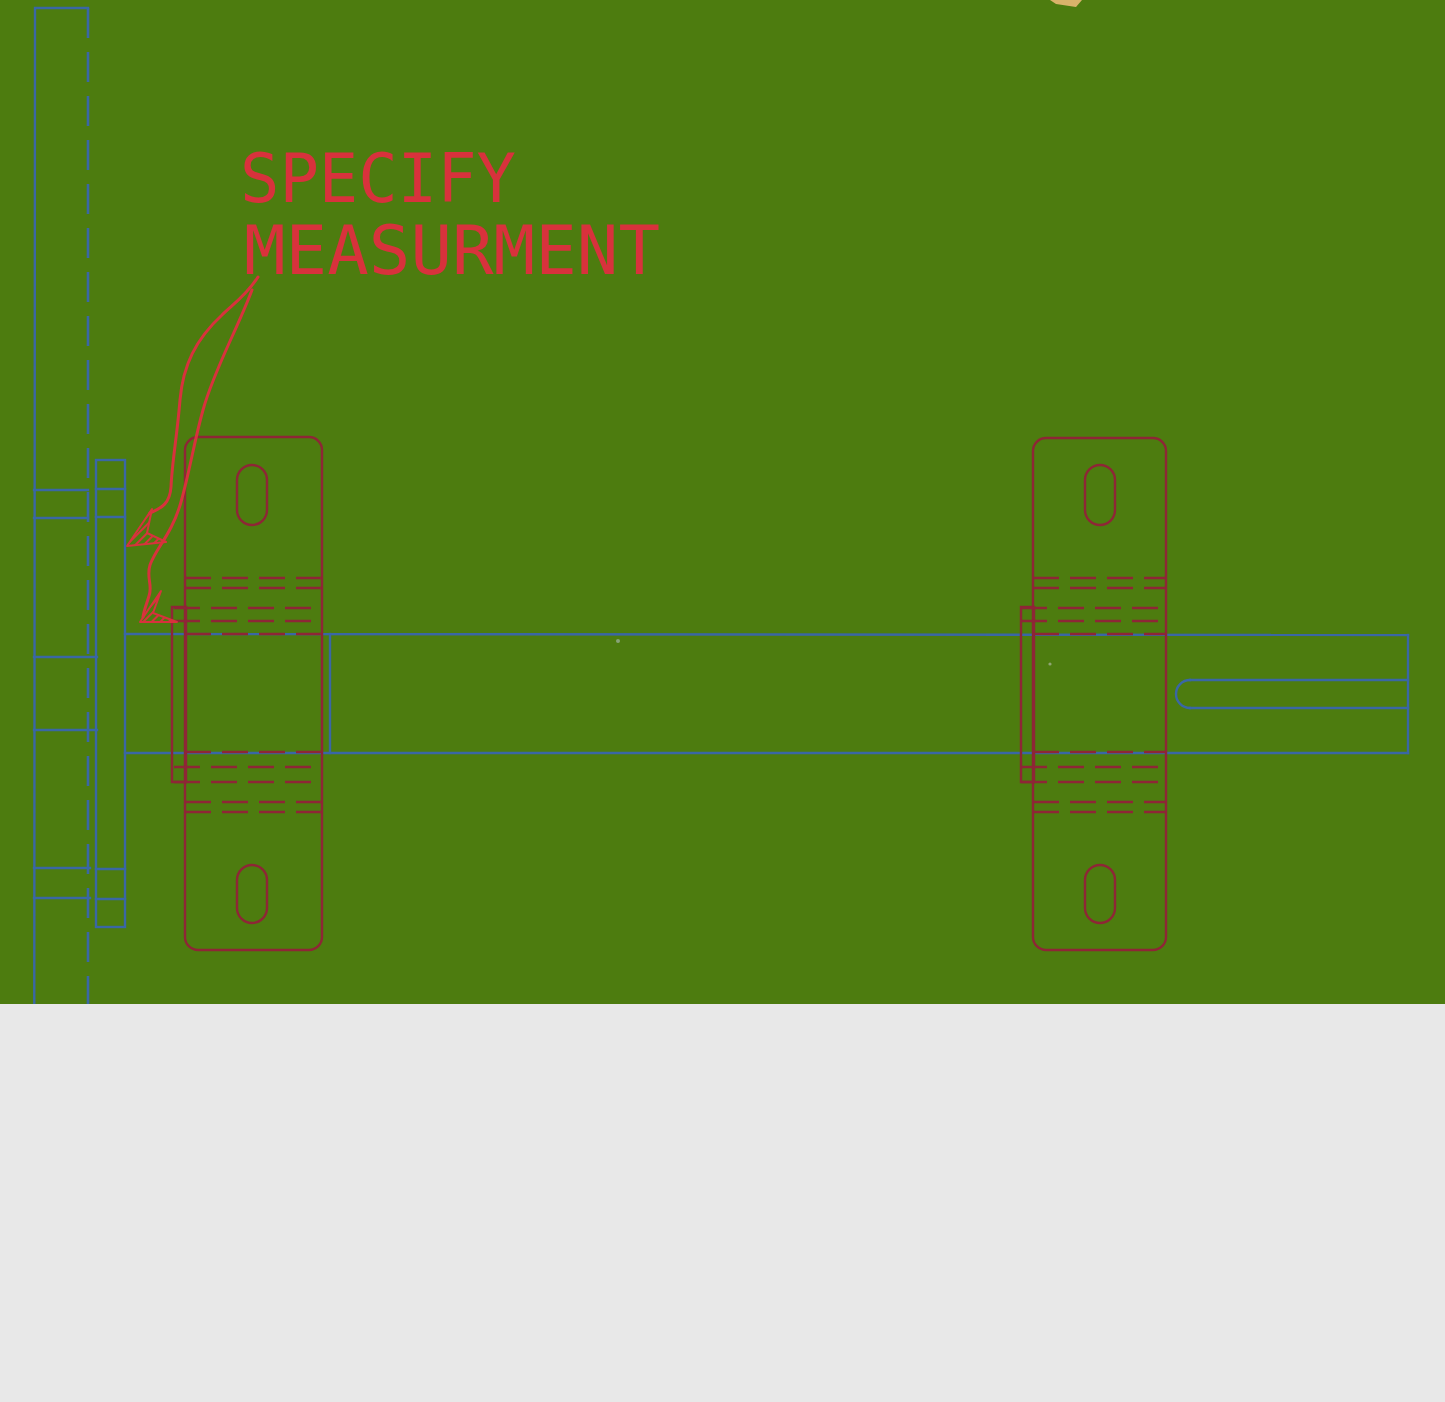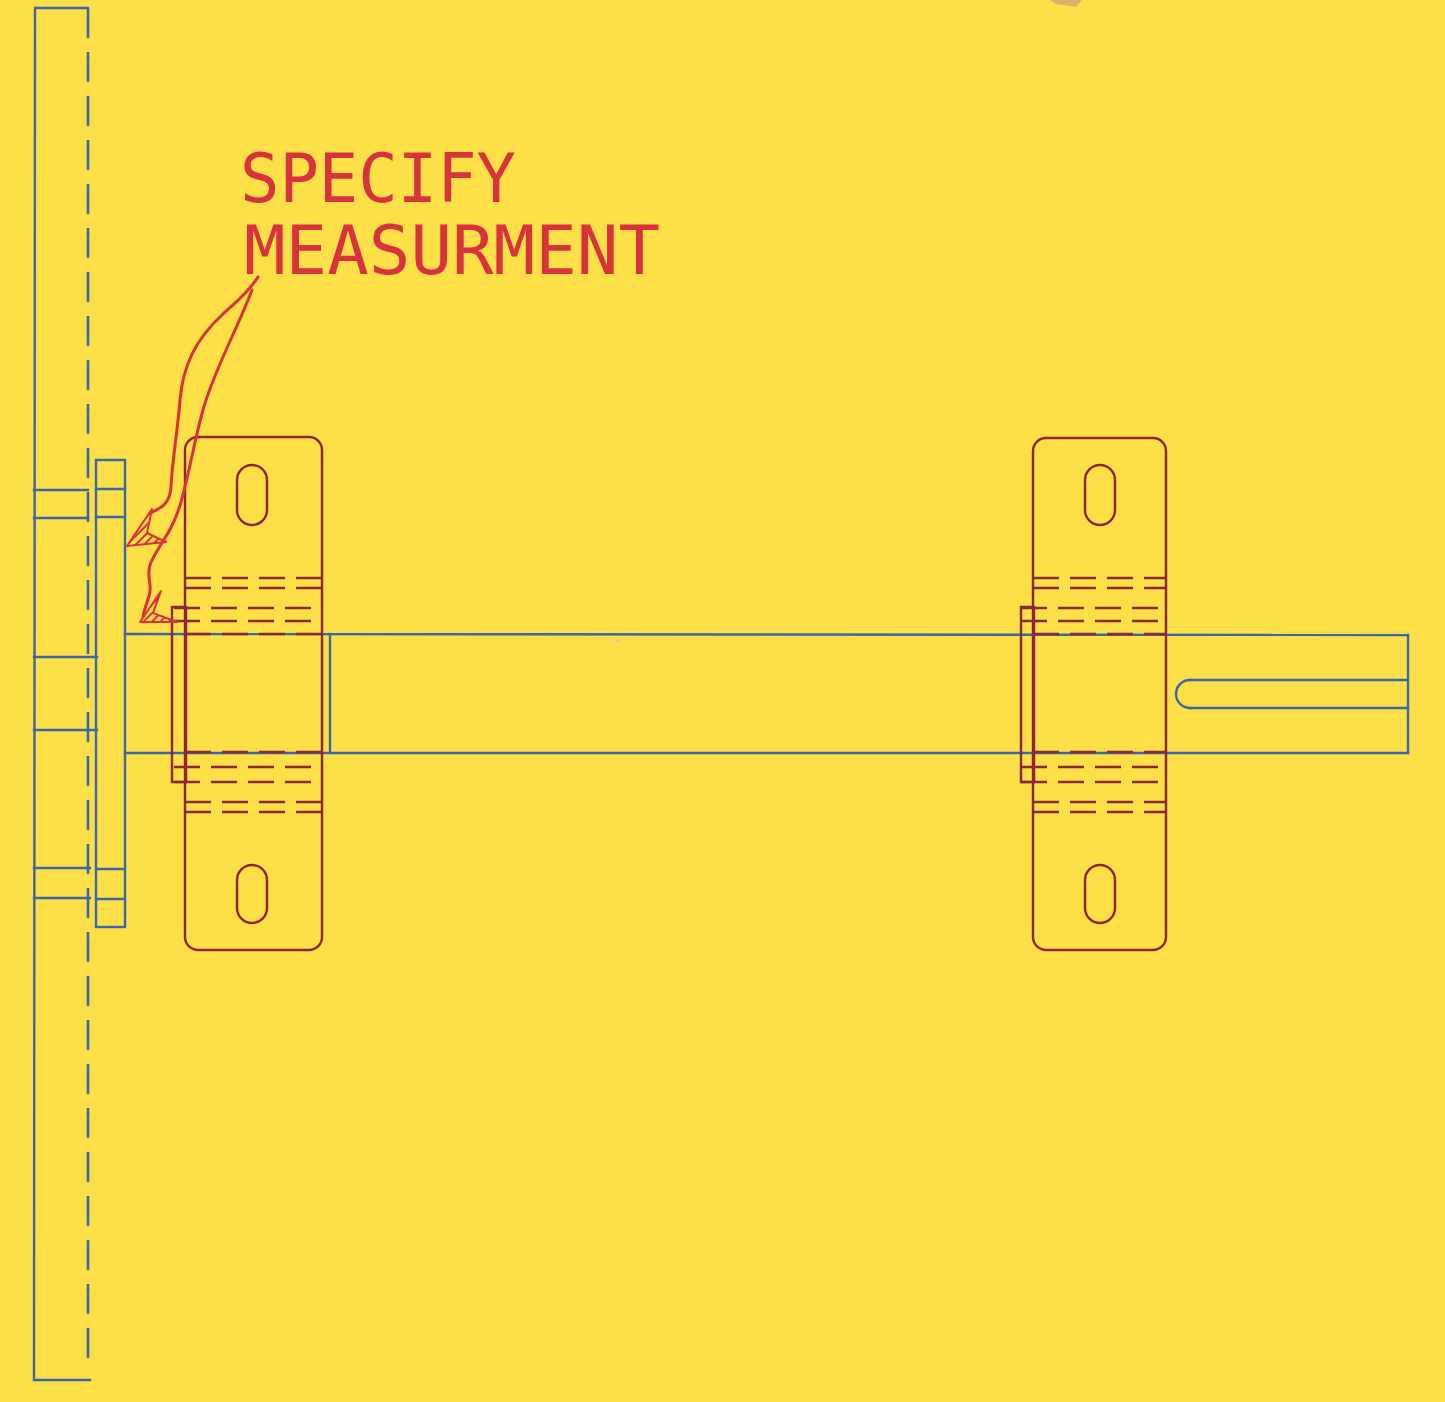--- a/index.html
+++ b/index.html
@@ -1,19 +1,19 @@
 <!DOCTYPE html>
 <html style="--blueprint-blue: #3a67a5; --bracket-maroon: #8e2636; --annotation-red: #d8323c; --scan-tan: #d9b36a;"><head>
 <meta charset="utf-8">
 <style>
   html,body{margin:0;padding:0;background:#e8e8e8;}
   .canvas{
     position:relative;
-    width:1445px;height:1402px;
-    background:#fde047;
+    width:1445px;height:1004px;
+    background:#4d7c0f;
     overflow:hidden;
     font-family:"DejaVu Sans", sans-serif;
   }
   svg{display:block}
   
   .sb{stroke:var(--blueprint-blue,#3a67a5);stroke-width:2.4;fill:none;stroke-linecap:square}
   .db{stroke:var(--blueprint-blue,#3a67a5);stroke-width:2.6;fill:none;stroke-dasharray:30 14}
   .sm{stroke:var(--bracket-maroon,#8e2636);stroke-width:2.4;fill:none}
   .dm{stroke:var(--bracket-maroon,#8e2636);stroke-width:2.4;fill:none;stroke-dasharray:26 11}
   .sr{stroke:var(--annotation-red,#d8323c);stroke-width:3;fill:none;stroke-linecap:round}

